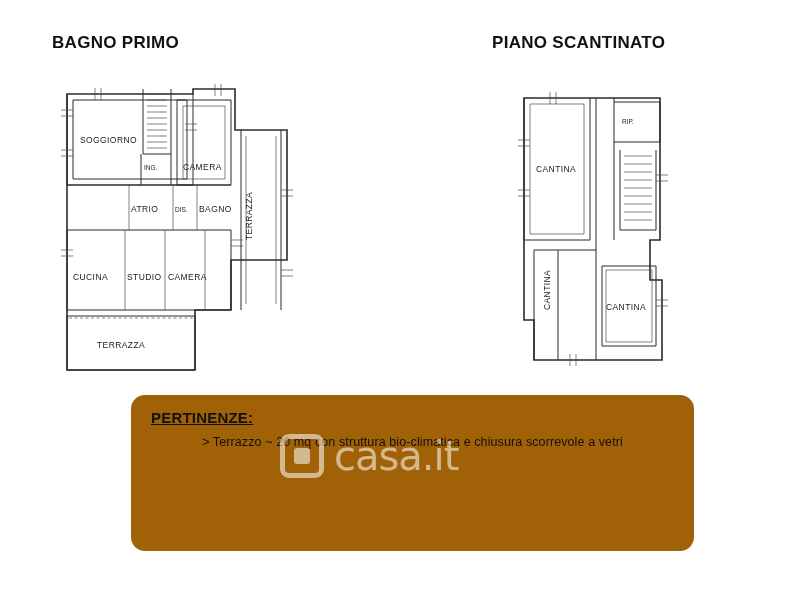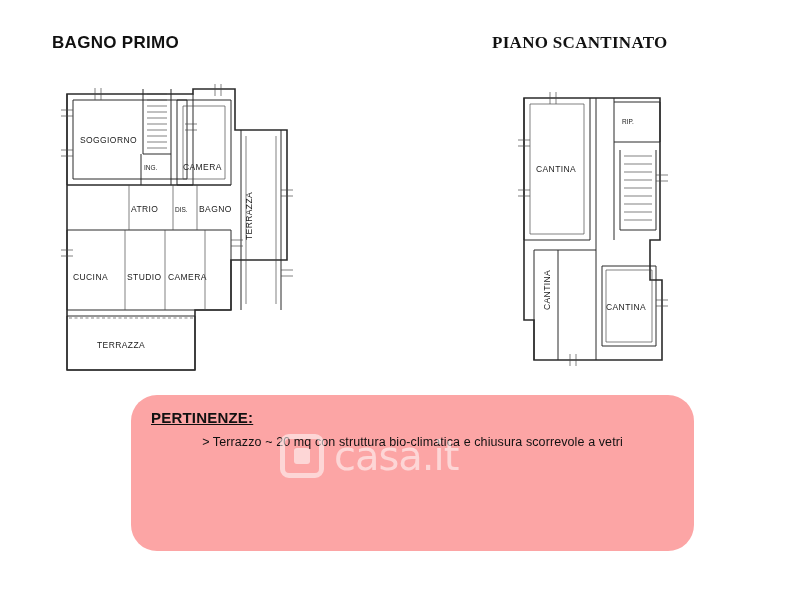--- a/index.html
+++ b/index.html
@@ -20,21 +20,21 @@
     height: 600px;
   }
   .title {
     position: absolute;
     font-weight: bold;
     font-size: 17px;
     color: #111;
     letter-spacing: 0.3px;
   }
   #title-primo { left: 52px; top: 33px; }
-  #title-scantinato { left: 492px; top: 33px; font-family: Liberation Serif, serif; }
+  #title-scantinato { left: 492px; top: 33px; }
 
   .plan-svg { position: absolute; }
   .room-label {
     font-family: "Liberation Sans", sans-serif;
     font-size: 8.5px;
     fill: #1a1a1a;
     letter-spacing: 0.4px;
   }
   .room-label-sm {
     font-family: "Liberation Sans", sans-serif;
@@ -61,22 +61,22 @@
     letter-spacing: 0.5px;
   }
 
   
   #pertinenze-box {
     position: absolute;
     left: 131px;
     top: 395px;
     width: 563px;
     height: 156px;
-    background: #fca5a5;
-    border-radius: 26px;
+    background: #a16207;
+    border-radius: 14px;
     box-sizing: border-box;
     padding: 14px 20px 10px 20px;
   }
   #pertinenze-heading {
     font-size: 15px;
     font-weight: bold;
     color: #111;
     text-decoration: underline;
     margin: 0 0 5px 0;
     letter-spacing: 0.2px;

